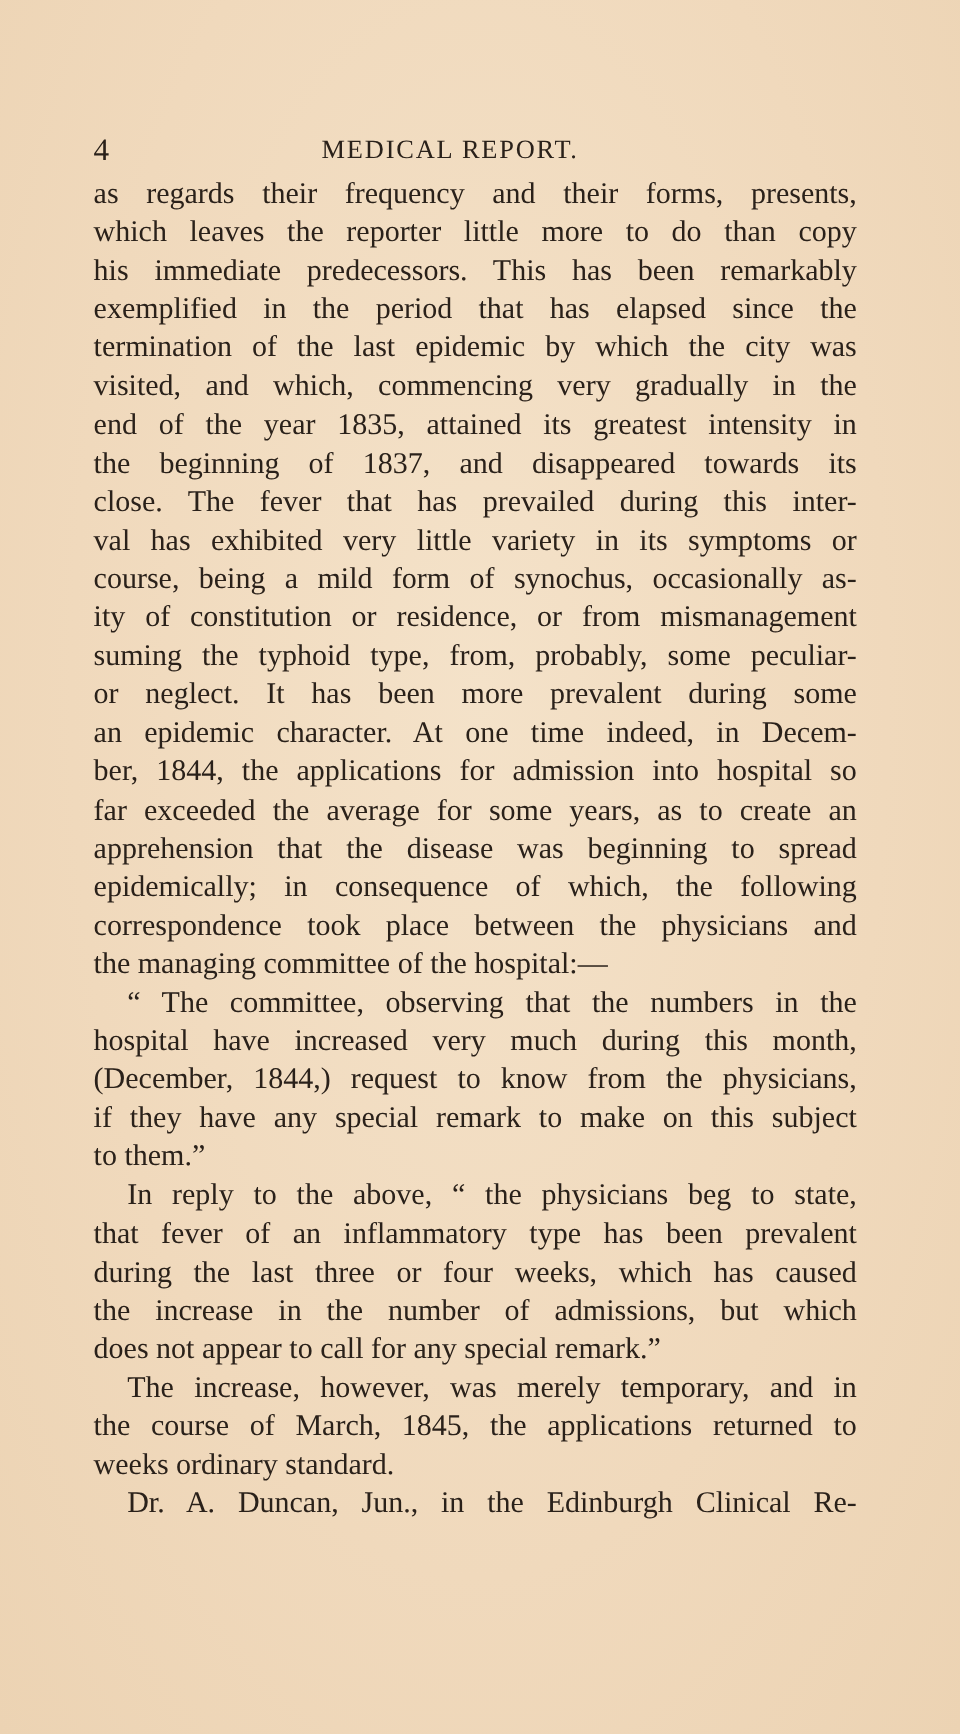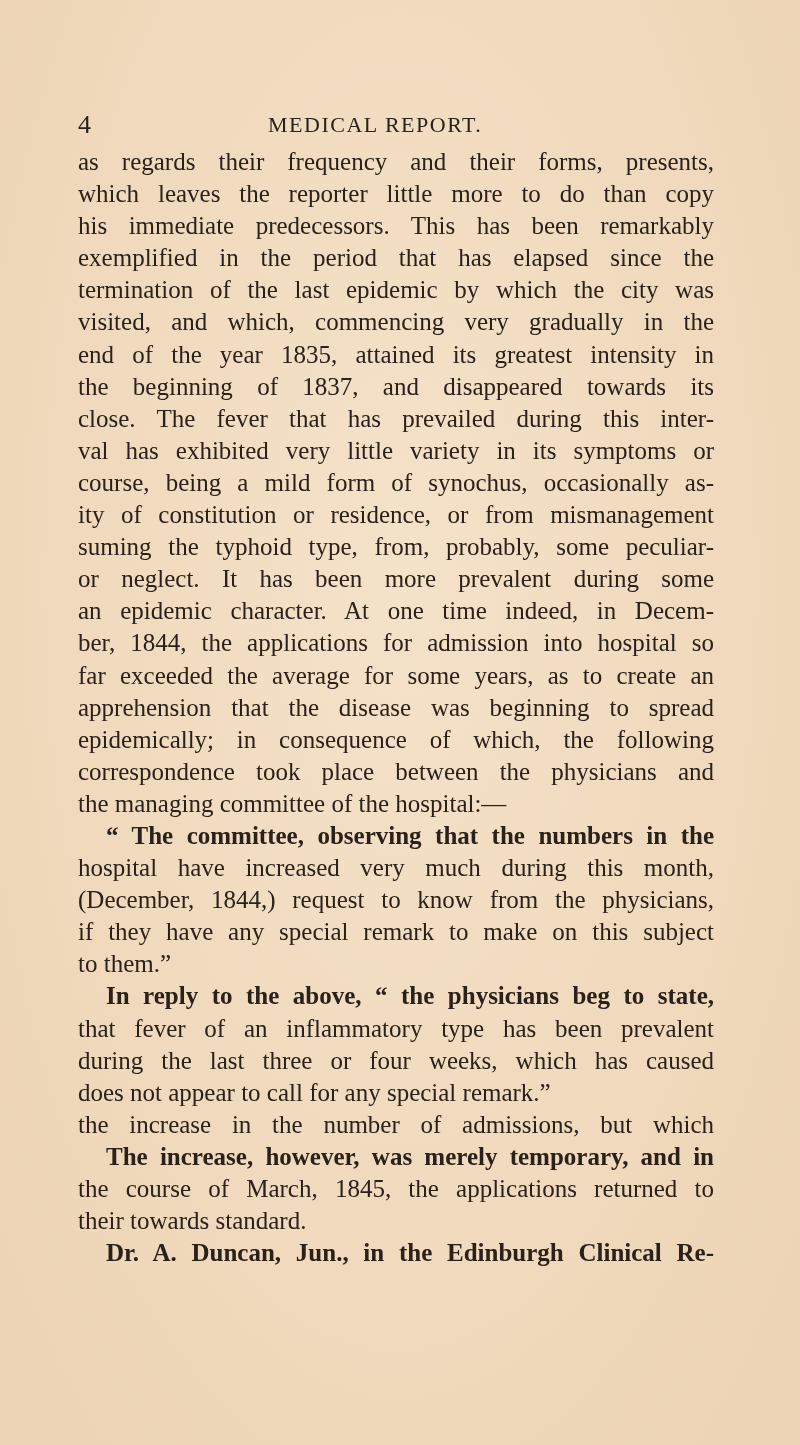--- a/index.html
+++ b/index.html
@@ -56,21 +56,20 @@
       height: 32.1px;
       line-height: 32.1px;
       font-size: 25px;
       white-space: nowrap;
       text-align: justify;
       text-align-last: justify;
       overflow: visible;
     }
     .line.indent {
       padding-left: 28px;
-      font-weight: bold;
     }
     .line.last {
       text-align-last: left;
     }
   </style>
 </head>
 <body>
 
 <div class="page">
   <div class="running-head">
@@ -101,20 +100,20 @@
       <span class="line">correspondence took place between the physicians and</span>
       <span class="line last">the managing committee of the hospital:—</span>
       <span class="line indent">“ The committee, observing that the numbers in the</span>
       <span class="line">hospital have increased very much during this month,</span>
       <span class="line">(December, 1844,) request to know from the physicians,</span>
       <span class="line">if they have any special remark to make on this subject</span>
       <span class="line last">to them.”</span>
       <span class="line indent">In reply to the above, “ the physicians beg to state,</span>
       <span class="line">that fever of an inflammatory type has been prevalent</span>
       <span class="line">during the last three or four weeks, which has caused</span>
+      <span class="line">the increase in the number of admissions, but which</span>
       <span class="line last">does not appear to call for any special remark.”</span>
-      <span class="line">the increase in the number of admissions, but which</span>
       <span class="line indent">The increase, however, was merely temporary, and in</span>
       <span class="line">the course of March, 1845, the applications returned to</span>
-      <span class="line last">their towards standard.</span>
+      <span class="line last">weeks ordinary standard.</span>
       <span class="line indent">Dr. A. Duncan, Jun., in the Edinburgh Clinical Re-</span>
     </div>
 </div>
 
 </body></html>

